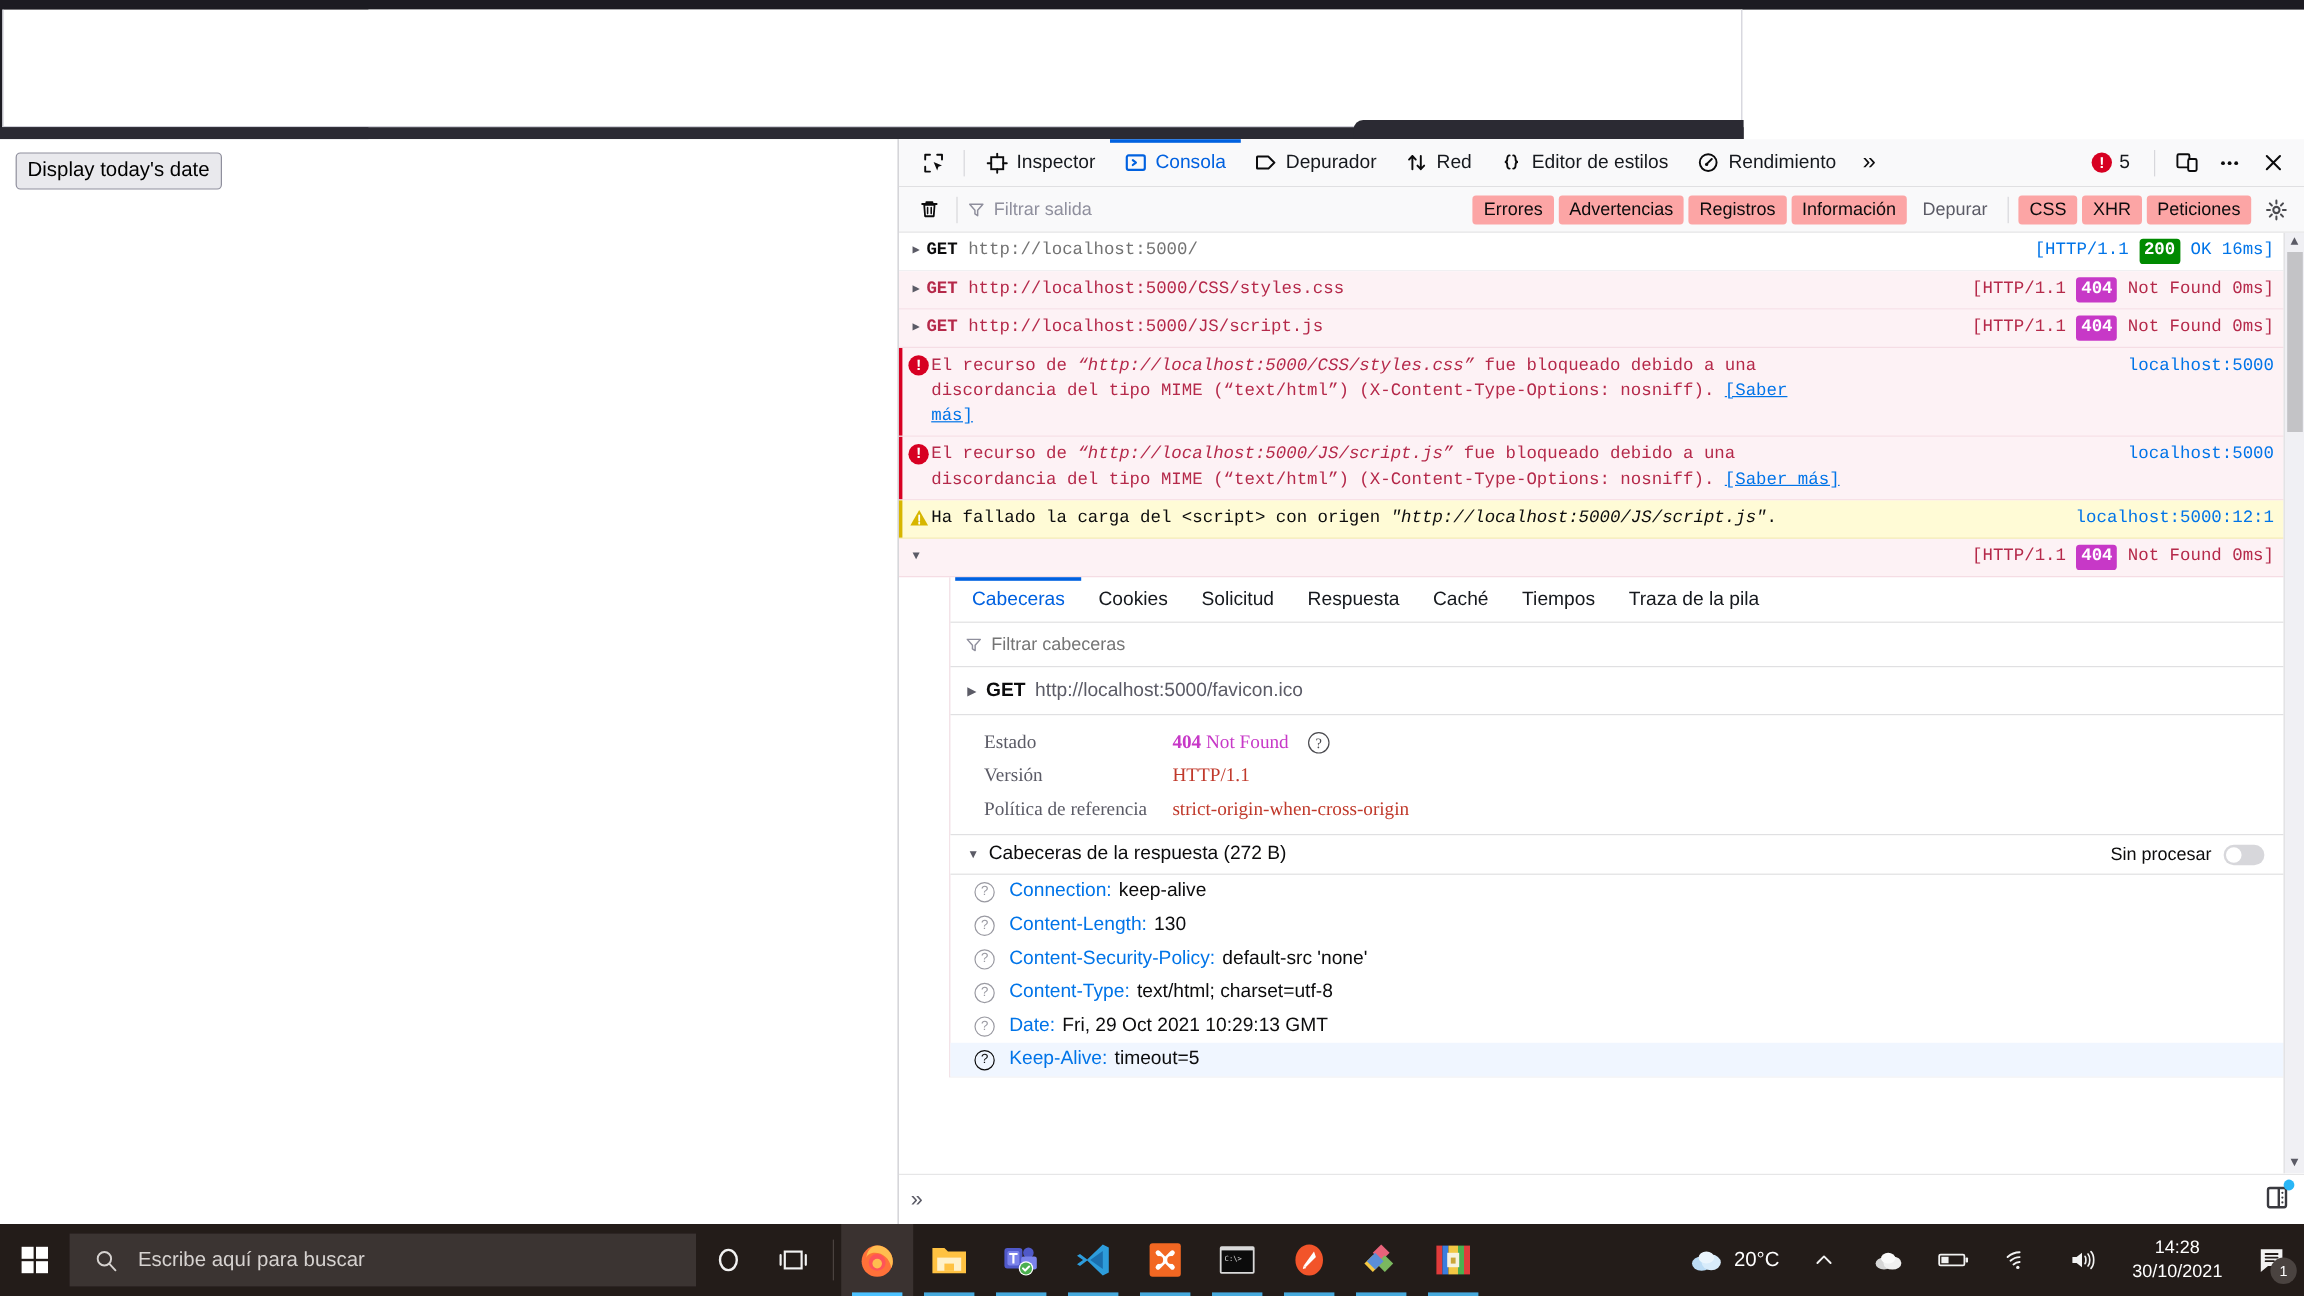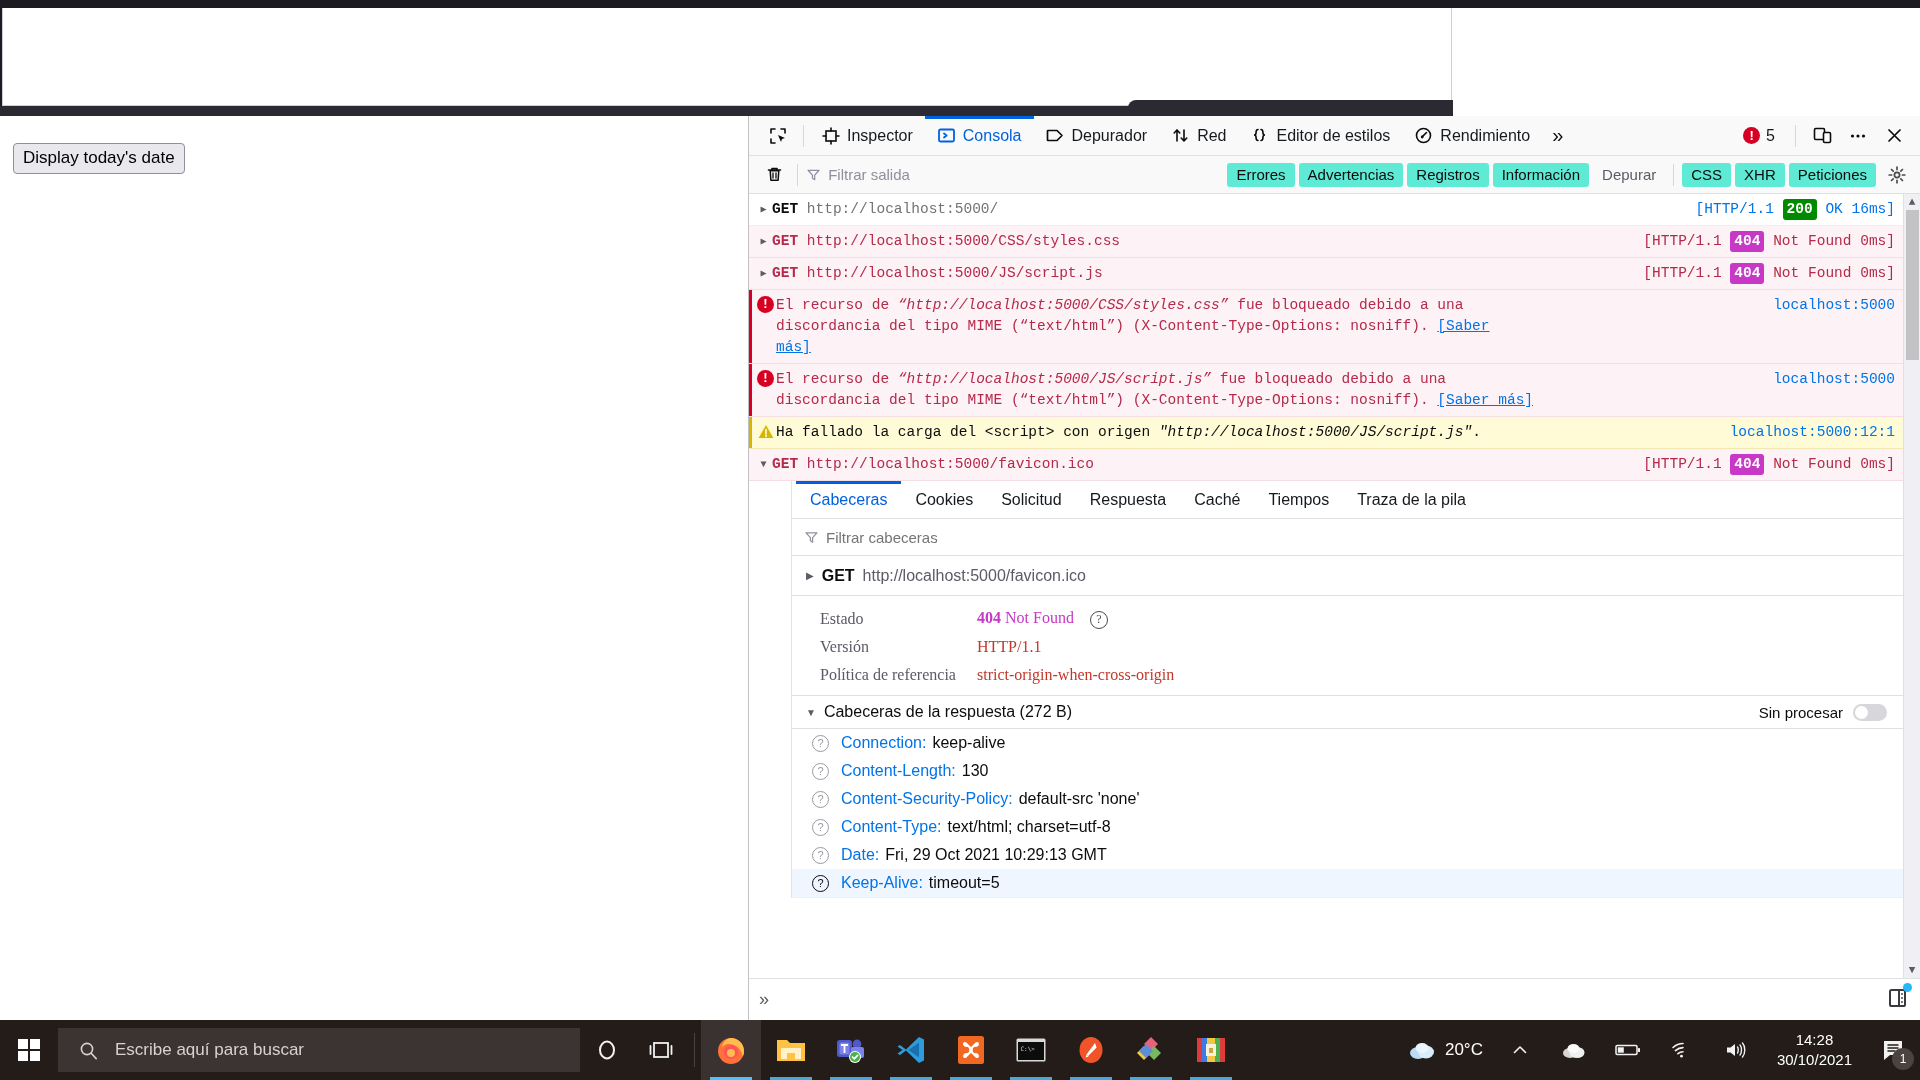--- a/index.html
+++ b/index.html
@@ -32,21 +32,21 @@
   .chrome-dark-round {
     position: absolute; left: 1128px; top: 100px; width: 325px; height: 16px;
     background: #2b2a33; border-top-left-radius: 8px;
   }
 
   .page-content {
     position: absolute; left: 0; top: 116px; width: 748px; height: 904px;
     background: #ffffff;
   }
   .date-button {
-    position: absolute; left: 13px; top: 27px;
+    position: absolute; left: 13px; top: 11px;
     font-family: "Liberation Sans", sans-serif;
     font-size: 17px; color: #000;
     background: #e9e9ed;
     border: 1px solid #8f8f9d;
     border-radius: 4px;
     padding: 4px 9px 5px 9px;
     cursor: default;
   }
 
   
@@ -117,21 +117,21 @@
     display: flex; align-items: center; gap: 7px; flex: 1; min-width: 0;
   }
   .filter-input {
     border: 0; outline: none; background: transparent;
     font-family: "Liberation Sans", sans-serif;
     font-size: 15px; color: #8f8f9d; width: 100%;
   }
   .filter-input::placeholder { color: #8f8f9d; }
   .pill-group { display: flex; align-items: center; gap: 4px; }
   .pill {
-    font-size: 15px; color: #0c0c0d; background: #5eead4;
+    font-size: 15px; color: #0c0c0d; background: #fca5a5;
     border-radius: 3px; padding: 3px 9px 4px 9px; cursor: default;
     white-space: nowrap;
   }
   .pill.off { background: transparent; color: #5b5b66; }
   .gear-btn { width: 30px; height: 30px; display:flex; align-items:center; justify-content:center; margin-left:6px;}
 
   
   .dt-output {
     flex: 1; position: relative; overflow: hidden;
     font-family: "Liberation Mono", monospace;
@@ -532,24 +532,20 @@
             </svg>
           </div>
           <div class="msg-body">
             <span style="color:#0c0c0d">Ha fallado la carga del &lt;script&gt; con origen </span><span class="em" style="color:#0c0c0d">"http://localhost:5000/JS/script.js"</span><span style="color:#0c0c0d">.</span>
           </div>
           <div class="msg-right t-blue">localhost:5000:12:1</div>
         </div>
 
         <div class="msg net err">
           <div class="twisty">▼</div>
-          <div class="msg-body">
-            <span class="kw-get url-red">GET</span>
-            <span class="url-red">http://localhost:5000/favicon.ico</span>
-          </div>
           <div class="msg-right">
             <span class="t-red">[HTTP/1.1</span>
             <span class="status-chip chip-404">404</span>
             <span class="t-red">Not Found 0ms]</span>
           </div>
         </div>
 
         <div class="net-panel" style="margin-left:42px; border-left:1px solid #f0dde3;">
 
           <div class="np-tabs">

